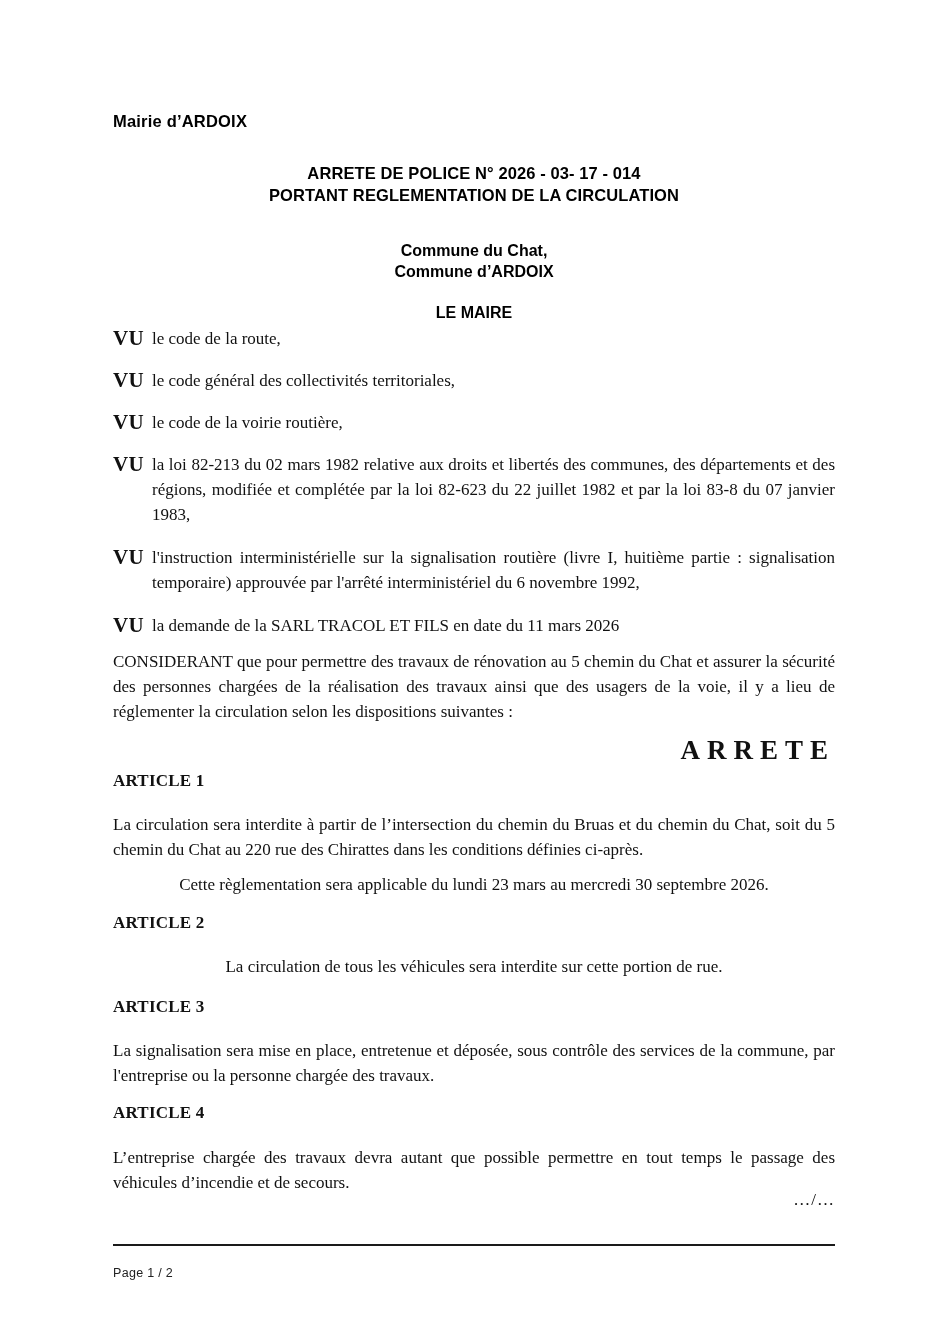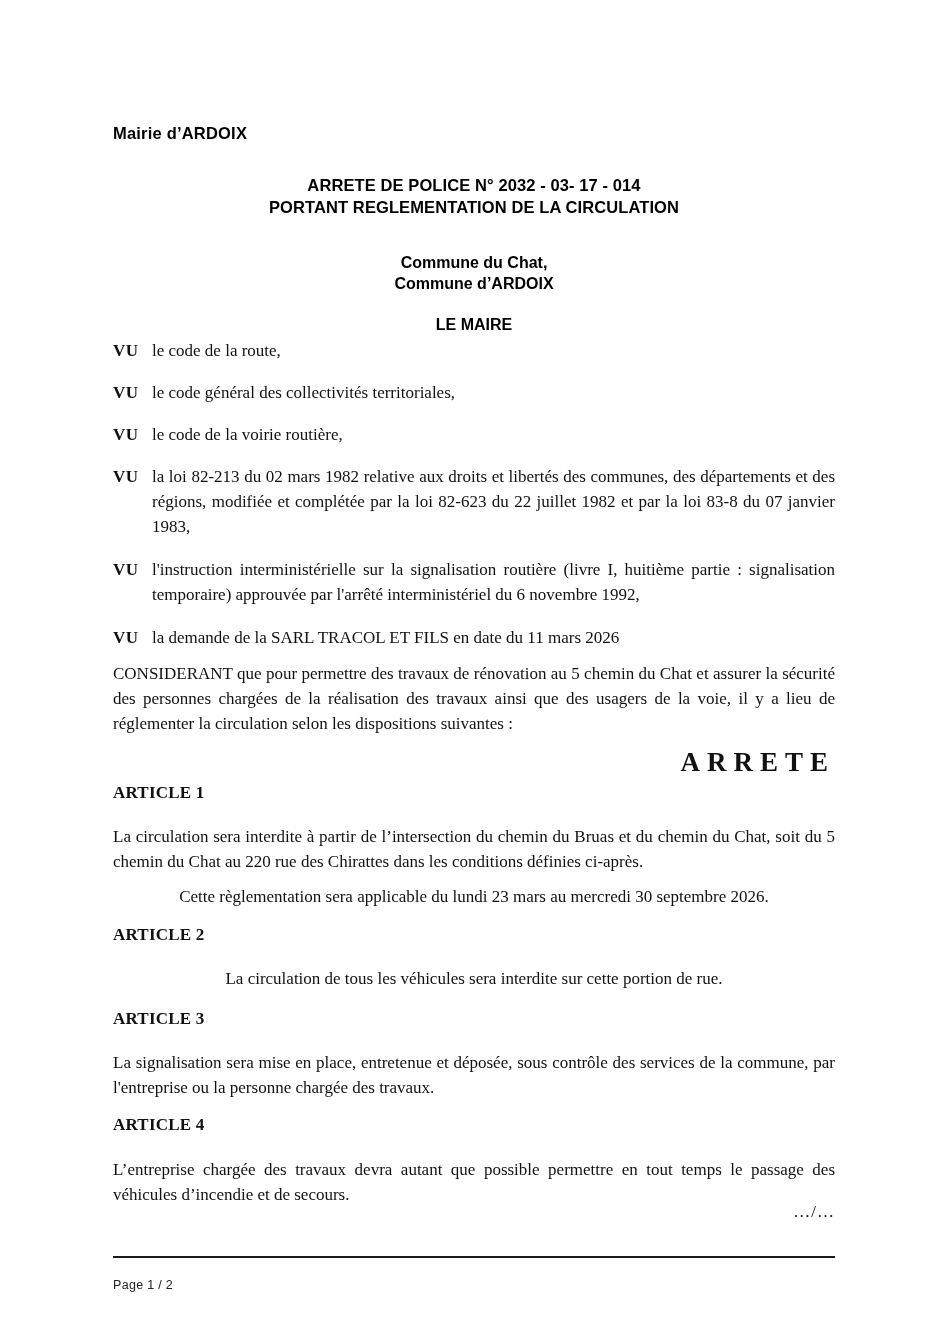--- a/index.html
+++ b/index.html
@@ -10,21 +10,21 @@
   body {
     width: 940px;
     height: 1330px;
     position: relative;
     font-family: "Liberation Serif", "DejaVu Serif", serif;
     color: #111111;
     overflow: hidden;
   }
   .page {
     position: absolute;
-    left: 0; top: 16px;
+    left: 0; top: 4px;
     width: 940px;
     height: 938px;
     background: #ffffff;
   }
   
   .col {
     position: absolute;
     left: 113px;
     width: 722px;
   }
@@ -69,21 +69,21 @@
     display: flex;
     align-items: flex-start;
     margin-bottom: 18px;
     font-size: 17px;
     line-height: 25px;
   }
   .vu-row.tight { margin-bottom: 17px; }
   .vu-tag {
     flex: 0 0 39px;
     font-weight: bold;
-    font-size: 17px;
+    font-size: 21px;
     letter-spacing: 0.4px;
   }
   .vu-text {
     flex: 1 1 auto;
     text-align: justify;
     text-justify: inter-word;
   }
   .vu-text.nojust { text-align: left; }
 
   #considerant {
@@ -167,21 +167,21 @@
   }
 </style>
 </head>
 <body>
 
 <div class="page">
 
   <div class="col sans" id="mairie-line">Mairie d’ARDOIX</div>
 
   <div class="col sans" id="decree-title">
-    <div>ARRETE DE POLICE N° 2032 - 03- 17 - 014</div>
+    <div>ARRETE DE POLICE N° 2026 - 03- 17 - 014</div>
     <div>PORTANT REGLEMENTATION DE LA CIRCULATION</div>
   </div>
 
   <div class="col sans" id="location-block">
     <div>Commune du Chat,</div>
     <div>Commune d’ARDOIX</div>
   </div>
 
   <div class="col sans" id="mayor-line">LE MAIRE</div>
 

